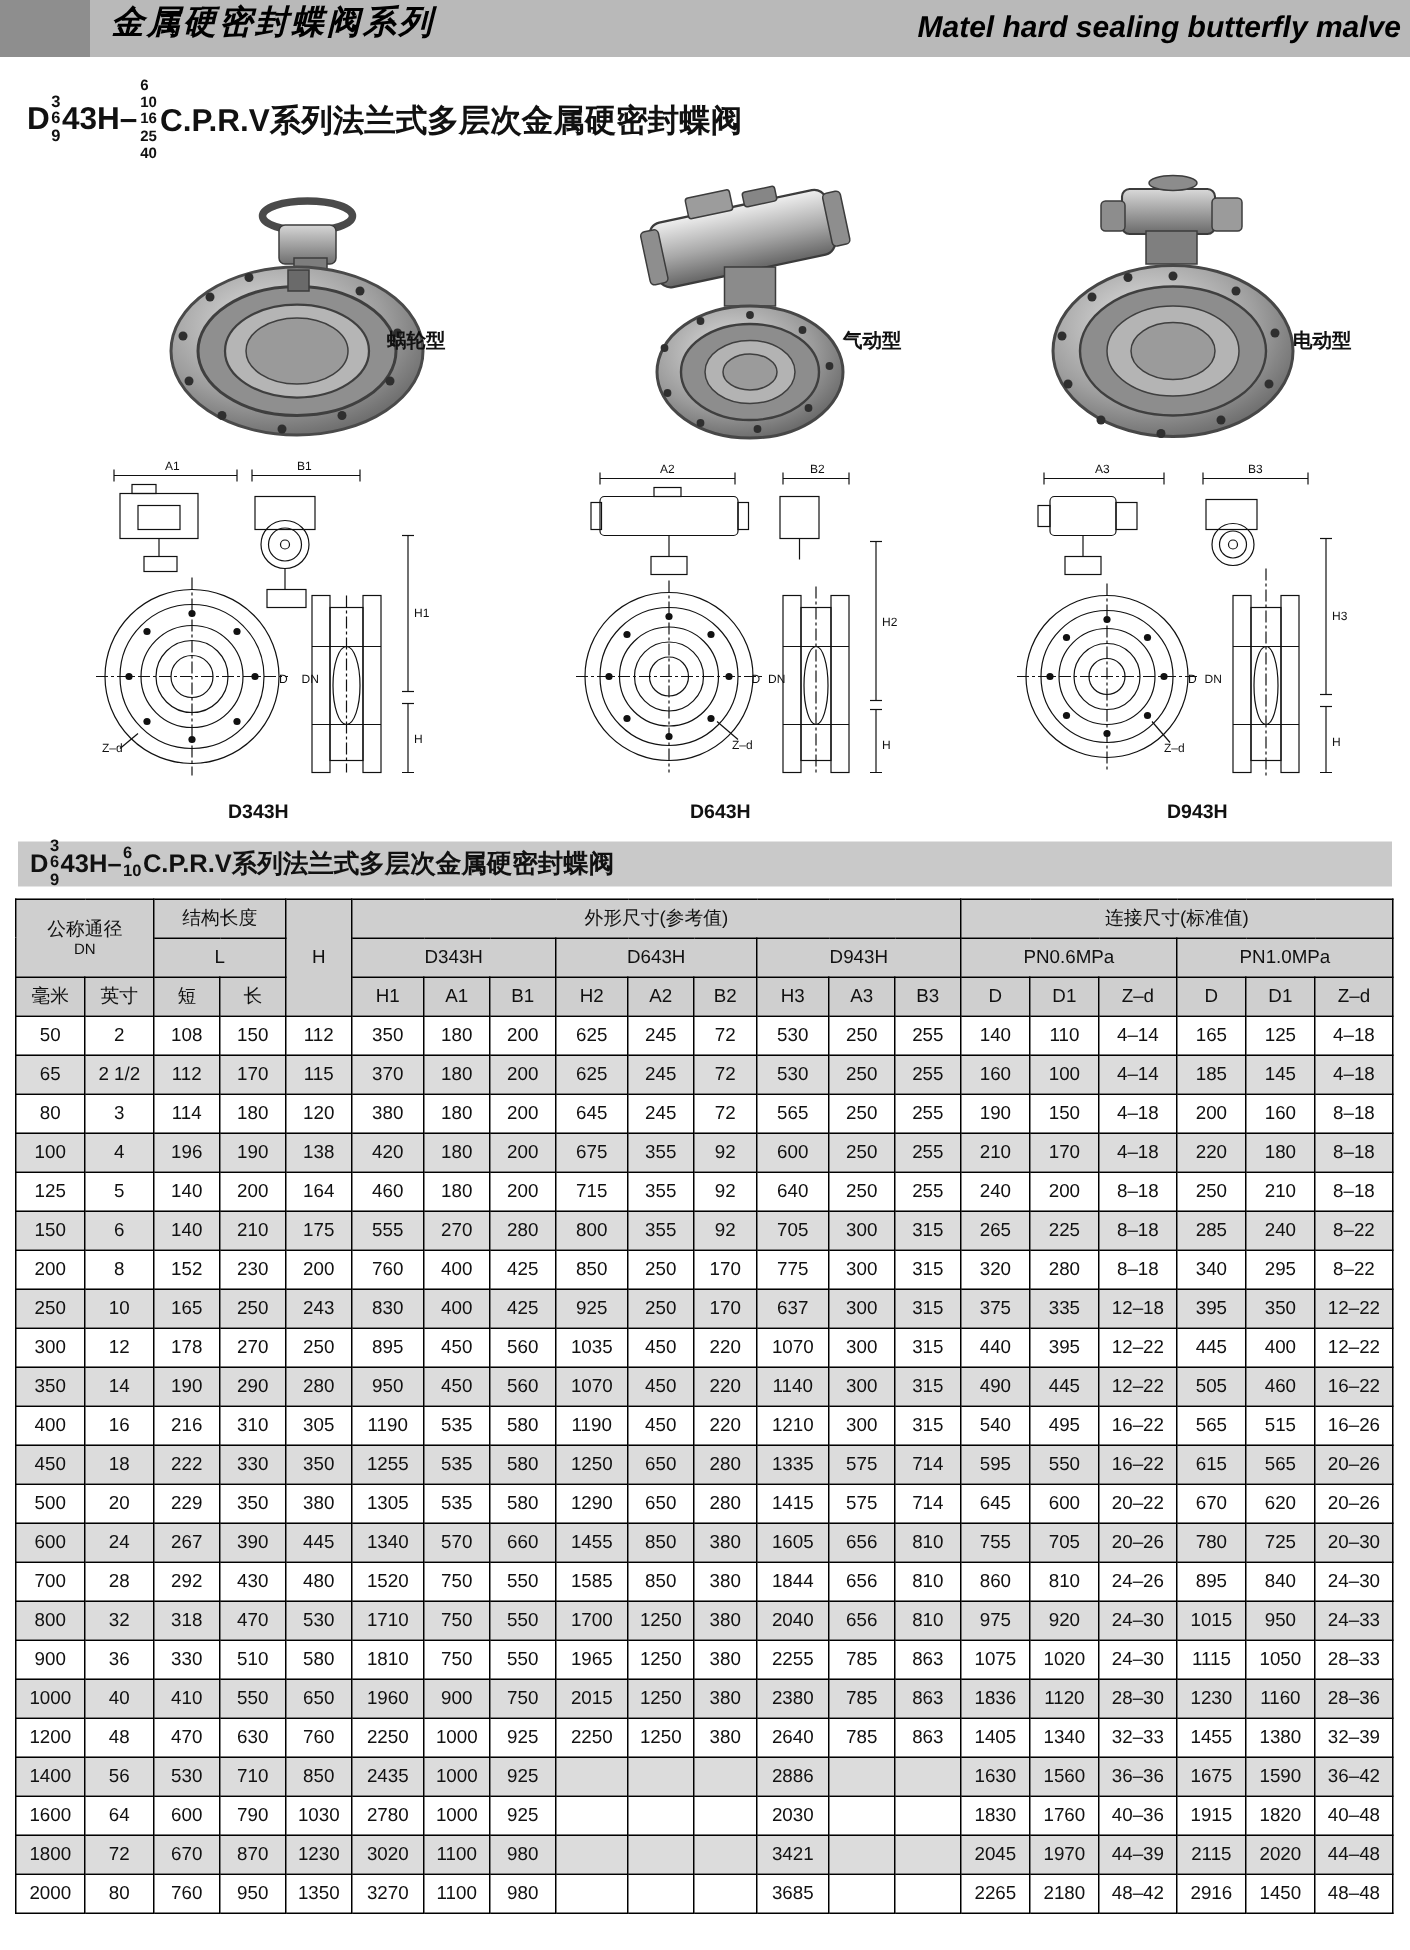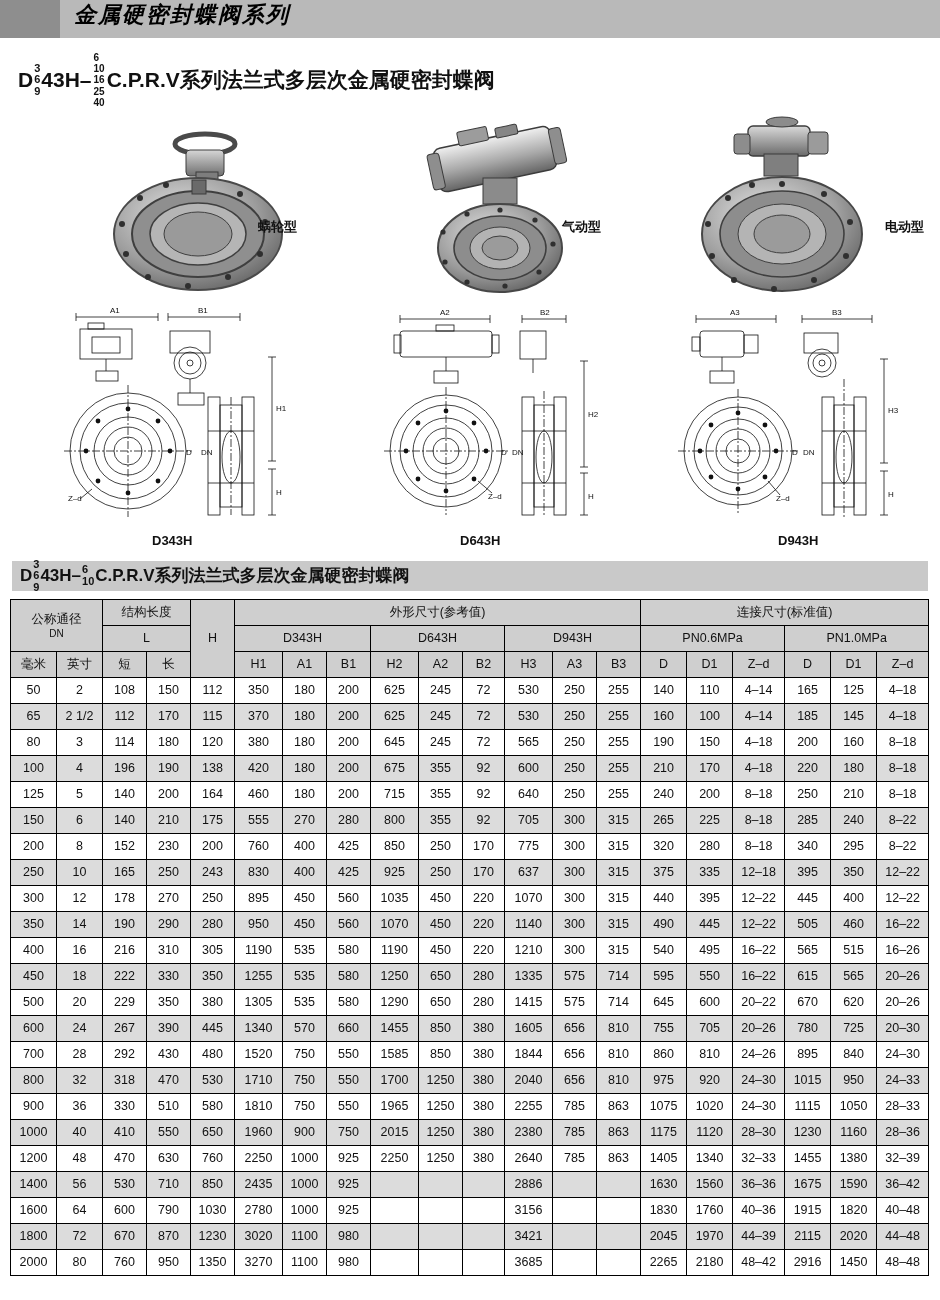--- a/index.html
+++ b/index.html
@@ -116,20 +116,21 @@
   tr.plain td{background:#ffffff;}
   .small{font-size:10px;}
   svg{display:block;}
 </style>
 </head>
 <body>
 
 <div class="banner">
   <div class="left-block"></div>
   <div class="cn-title">金属硬密封蝶阀系列</div>
+  <div class="en-title">Matel hard sealing butterfly malve</div>
 </div>
 
 <div class="headline">
   <span>D</span>
   <span class="frac">
     <span>3</span>
     <span>6</span>
     <span>9</span>
   </span>
   <span>43H–</span>
@@ -265,21 +266,21 @@
           <circle cx="124" cy="166" r="3"></circle>
           <circle cx="84" cy="175" r="3"></circle>
         <circle cx="44" cy="166" r="3"></circle>
           <circle cx="22" cy="142" r="3"></circle>
           <circle cx="18" cy="110" r="3"></circle>
         <circle cx="38" cy="84" r="3"></circle>
           <circle cx="62" cy="71" r="3"></circle>
       </g>
     </svg>
   </div>
-  <div class="valve-label" style="left:862px;top:104px;margin-left:23px;">电动型</div>
+  <div class="valve-label" style="left:862px;top:104px;">电动型</div>
 </div>
 
 <div class="drawings">
 
   <svg style="position:absolute;left:58px;top:0;" width="250" height="230" viewBox="0 0 250 230">
     <g stroke="#111" fill="none" stroke-width="0.8" font-family="Liberation Sans" font-size="8">
 
       <line x1="18" y1="16" x2="100" y2="16"></line>
         <line x1="18" y1="12" x2="18" y2="20"></line>
         <line x1="100" y1="12" x2="100" y2="20"></line>
@@ -931,21 +932,21 @@
         <td>650</td>
         <td>1960</td>
         <td>900</td>
         <td>750</td>
         <td>2015</td>
         <td>1250</td>
         <td>380</td>
         <td>2380</td>
         <td>785</td>
         <td>863</td>
-        <td>1175</td>
+        <td>1836</td>
         <td>1120</td>
         <td>28–30</td>
         <td>1230</td>
         <td>1160</td>
         <td>28–36</td>
       </tr>
       <tr class="plain">
         <td>1200</td>
         <td>48</td>
         <td>470</td>
@@ -994,21 +995,21 @@
         <td>64</td>
         <td>600</td>
         <td>790</td>
         <td>1030</td>
         <td>2780</td>
         <td>1000</td>
         <td>925</td>
         <td></td>
         <td></td>
         <td></td>
-        <td>3156</td>
+        <td>2030</td>
         <td></td>
         <td></td>
         <td>1830</td>
         <td>1760</td>
         <td>40–36</td>
         <td>1915</td>
         <td>1820</td>
         <td>40–48</td>
       </tr>
       <tr class="shade">

